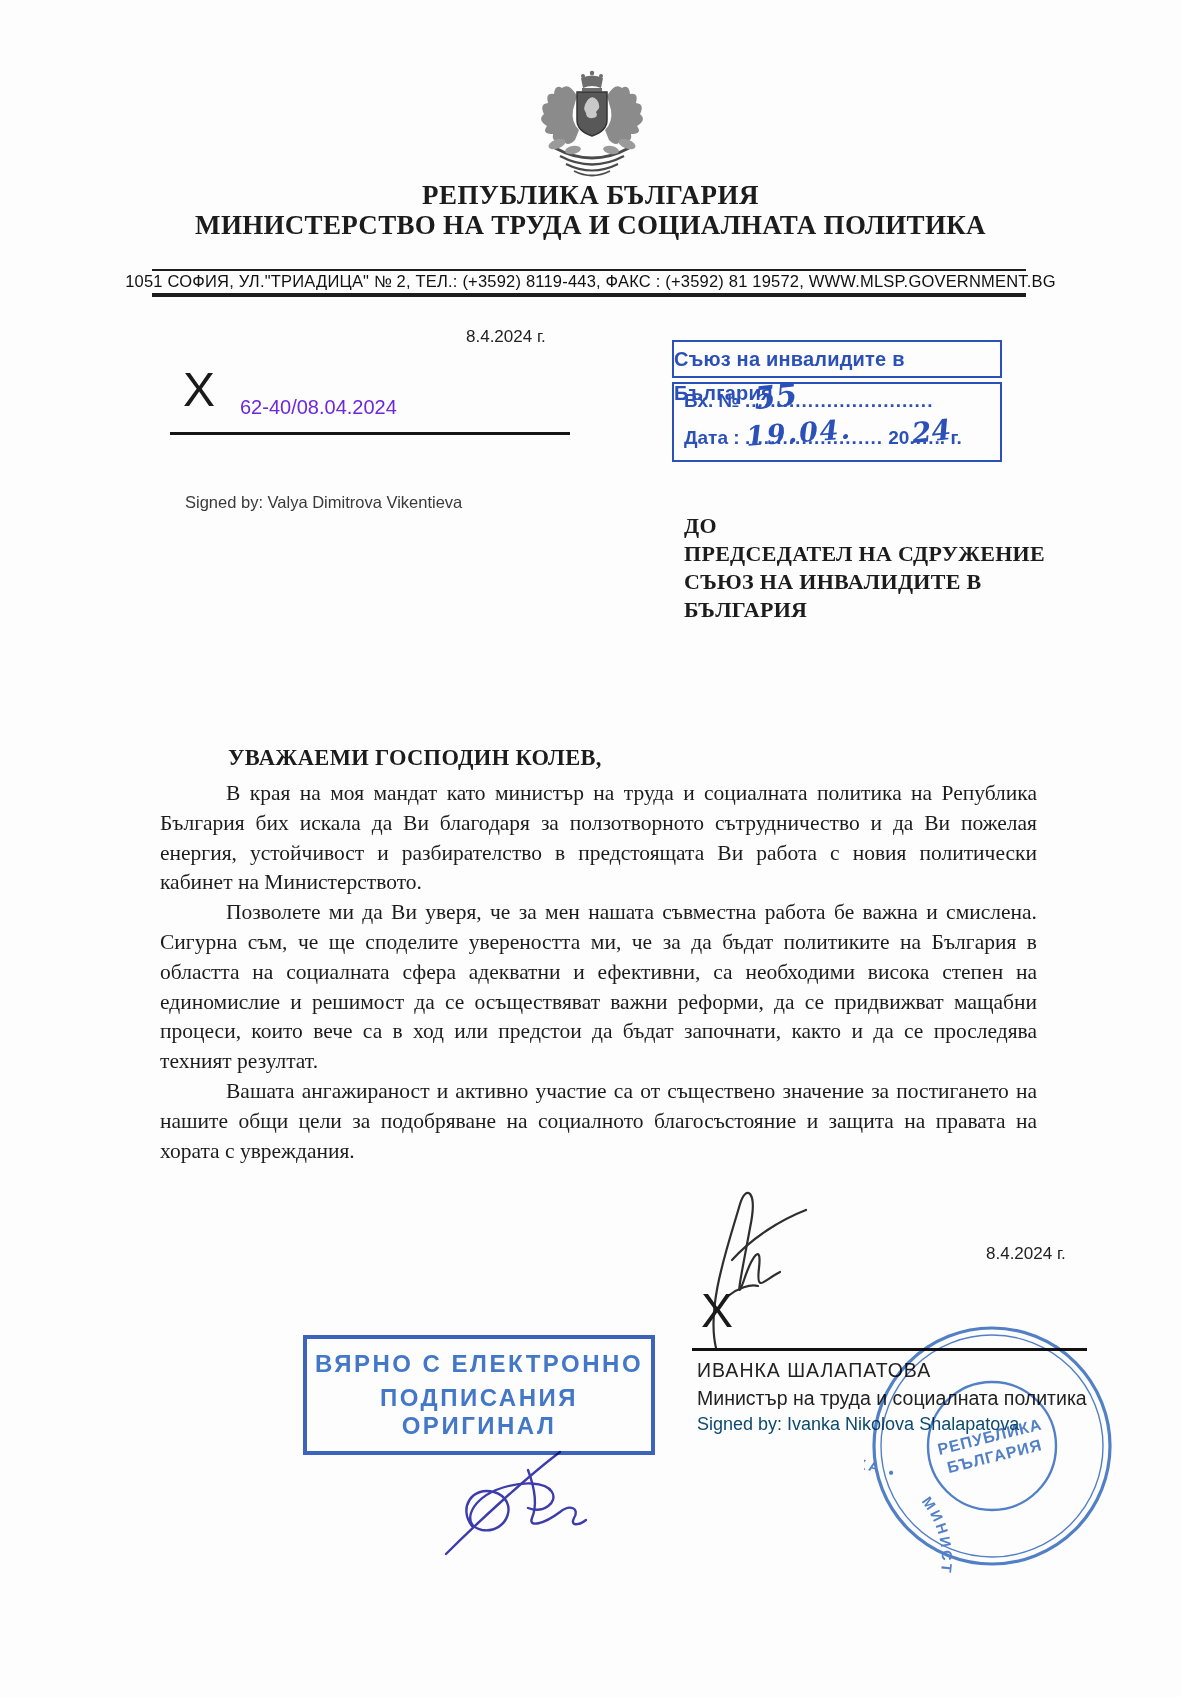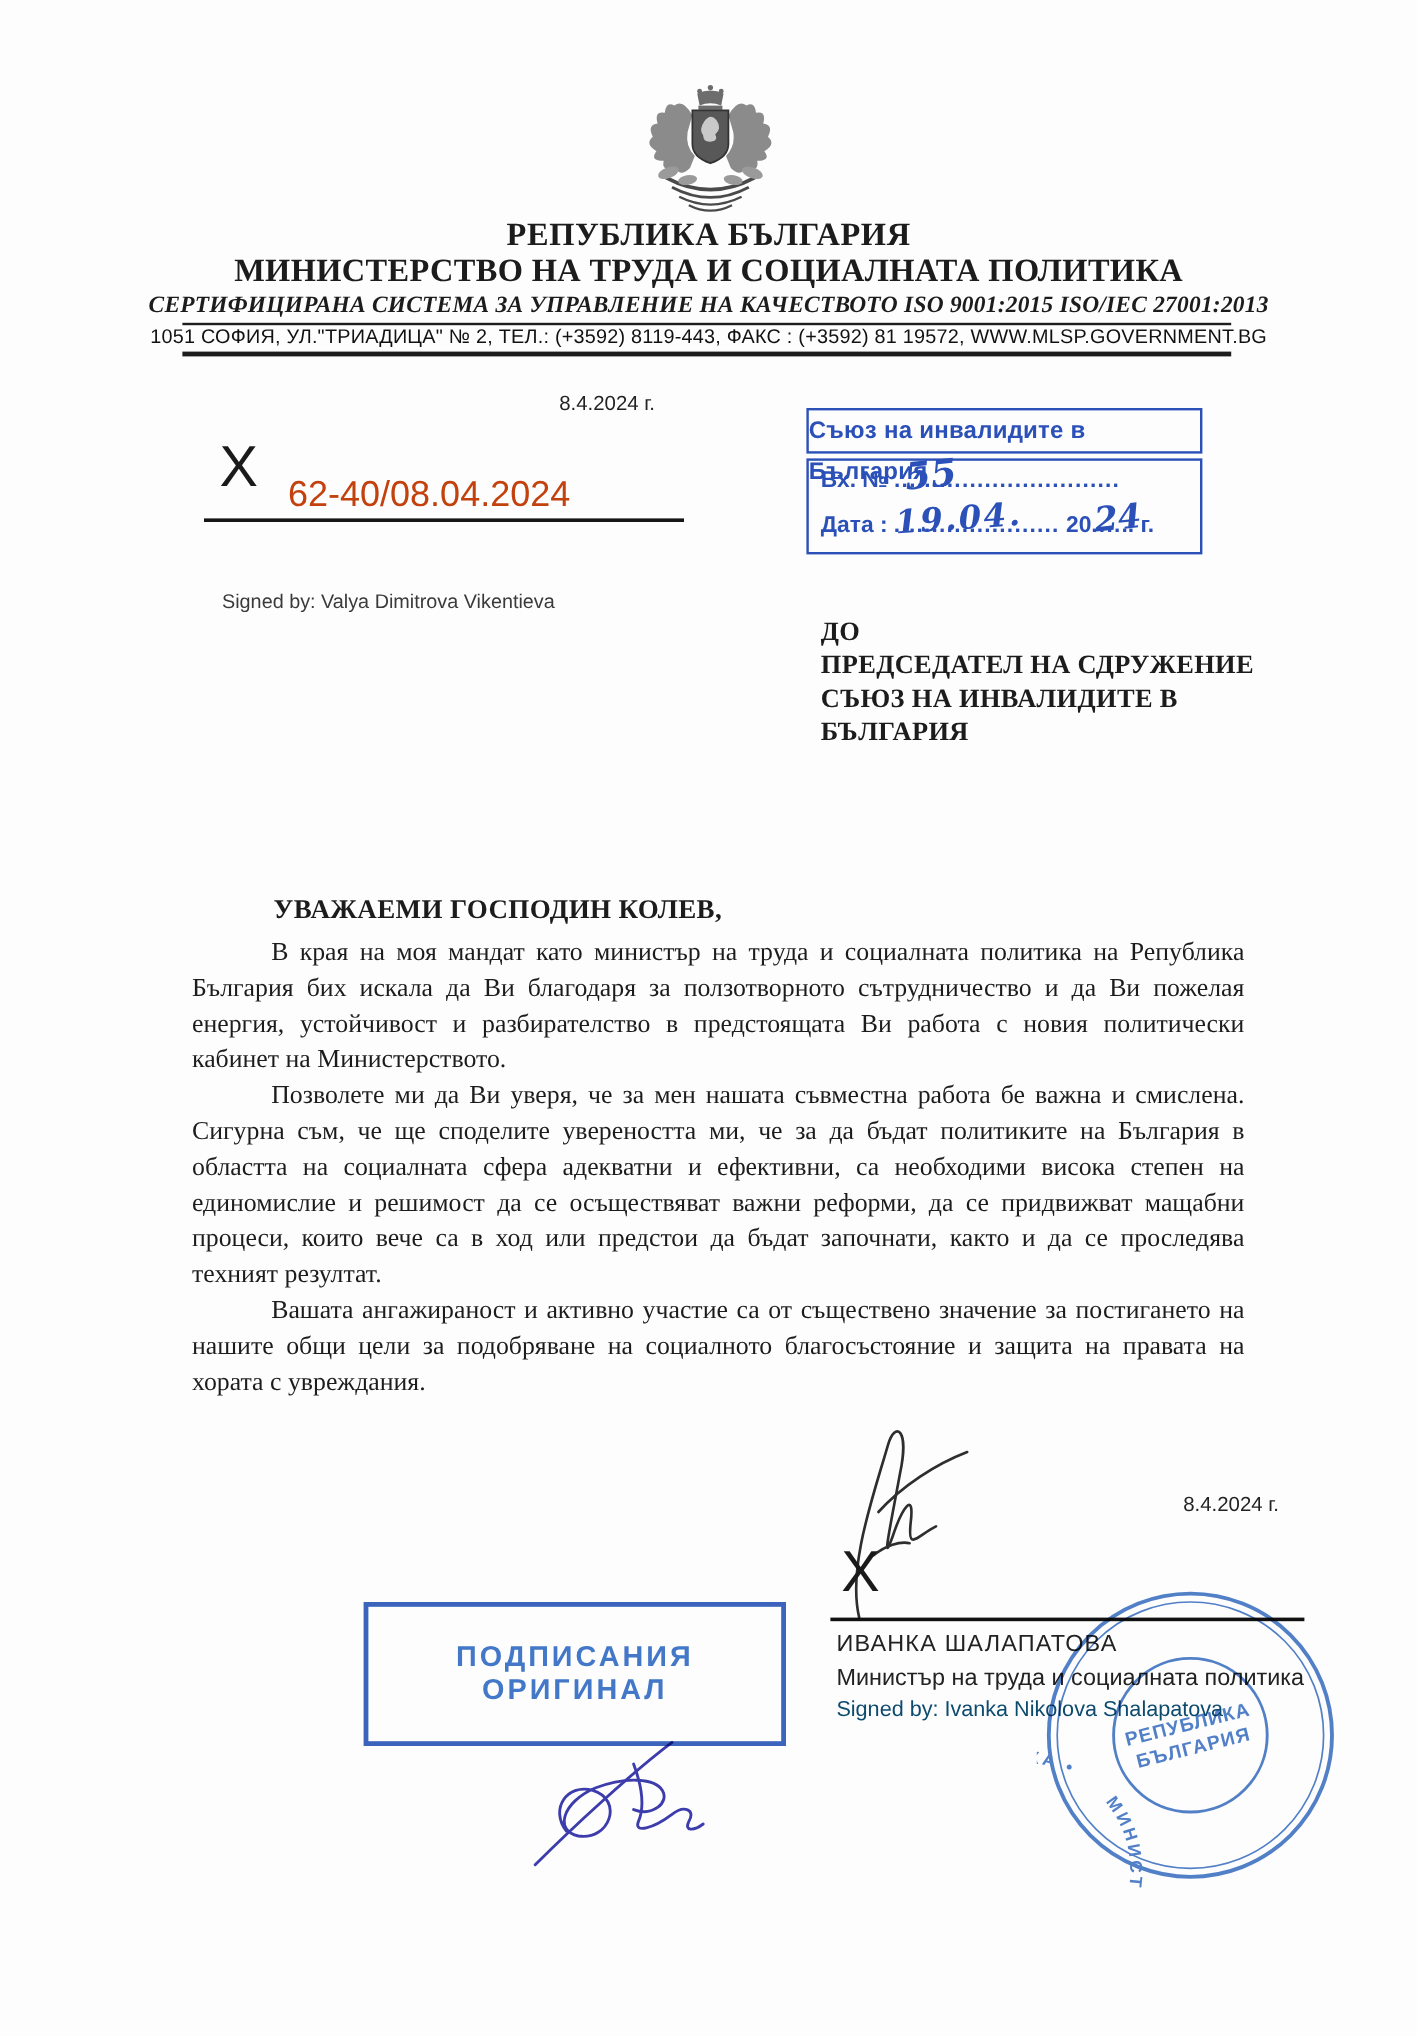--- a/index.html
+++ b/index.html
@@ -18,21 +18,21 @@
   .hdr-ministry{top:210px;font-size:27px;font-weight:bold;letter-spacing:.3px;}
   .hdr-cert{top:244px;font-size:19.5px;font-style:italic;font-weight:600;letter-spacing:.2px;}
   .rule{background:#1d1d1d;left:152px;width:874px;}
   .rule-thin{top:269px;height:2px;}
   .rule-thick{top:293px;height:3.5px;}
   .hdr-addr{top:272px;font-size:16.5px;letter-spacing:.2px;color:#111;}
 
   
   .date-top{left:466px;top:327px;font-size:17px;color:#222;}
   .ref-x{left:183px;top:362px;font-size:48px;font-weight:500;color:#1a1a1a;}
-  .ref-no{left:240px;top:396px;font-size:30px;color:#c2410c;}
+  .ref-no{left:240px;top:396px;font-size:20px;color:#6d28d9;}
   .ref-underline{left:170px;top:432px;width:400px;height:3px;background:#161616;}
   .signedby-top{left:185px;top:493px;font-size:16.5px;color:#3a3a3a;}
 
   
   .estamp{left:672px;top:340px;width:330px;color:#2b50b8;
           font-family:"Liberation Sans","DejaVu Sans",sans-serif;}
   .estamp .box{border:2.5px solid #2b50b8;}
   .estamp .org{height:34px;line-height:34px;text-align:left;font-size:20px;font-weight:600;letter-spacing:.2px;}
   .estamp .lower{margin-top:4px;height:80px;padding:6px 10px 0 10px;box-sizing:border-box;}
   .estamp .row{position:relative;height:37px;font-size:19px;font-weight:600;white-space:nowrap;}
@@ -108,21 +108,20 @@
         <ellipse cx="30" cy="74" rx="9" ry="4.5" transform="rotate(-20 30 74)"></ellipse>
         <ellipse cx="100" cy="74" rx="9" ry="4.5" transform="rotate(20 100 74)"></ellipse>
         <ellipse cx="46" cy="80" rx="8" ry="4" transform="rotate(-10 46 80)"></ellipse>
         <ellipse cx="84" cy="80" rx="8" ry="4" transform="rotate(10 84 80)"></ellipse>
       </g>
     </g>
   </svg>
 
   <div class="abs center serif hdr-republic">РЕПУБЛИКА БЪЛГАРИЯ</div>
   <div class="abs center serif hdr-ministry">МИНИСТЕРСТВО НА ТРУДА И СОЦИАЛНАТА ПОЛИТИКА</div>
-  <div class="abs center serif hdr-cert">СЕРТИФИЦИРАНА СИСТЕМА ЗА УПРАВЛЕНИЕ НА КАЧЕСТВОТО  ISO 9001:2015   ISO/IEC 27001:2013</div>
   <div class="abs rule rule-thin"></div>
   <div class="abs center sans hdr-addr">1051 СОФИЯ, УЛ."ТРИАДИЦА" № 2, ТЕЛ.: (+3592) 8119-443, ФАКС : (+3592) 81 19572, WWW.MLSP.GOVERNMENT.BG</div>
   <div class="abs rule rule-thick"></div>
 
   <div class="abs sans date-top">8.4.2024 г.</div>
   <div class="abs sans ref-x">X</div>
   <div class="abs sans ref-no">62-40/08.04.2024</div>
   <div class="abs ref-underline"></div>
   <div class="abs sans signedby-top">Signed by: Valya Dimitrova Vikentieva</div>
 
@@ -168,20 +167,21 @@
     </g>
   </svg>
 
   <div class="abs sans sig-x">X</div>
   <div class="abs sig-line"></div>
   <div class="abs sans sig-name">ИВАНКА ШАЛАПАТОВА</div>
   <div class="abs sans sig-title">Министър на труда и социалната политика</div>
   <div class="abs sans sig-signedby">Signed by: Ivanka Nikolova Shalapatova</div>
 
   <div class="abs cstamp">
+    <div>ВЯРНО С ЕЛЕКТРОННО</div>
     <div>ПОДПИСАНИЯ ОРИГИНАЛ</div>
   </div>
 
   <svg class="abs scribble-blue" width="170" height="130" viewBox="0 0 170 130">
     <g fill="none" stroke="#3c3cae" stroke-width="2.4" stroke-linecap="round">
       <path d="M18 112 C50 80 100 34 132 10"></path>
       <path d="M44 84 C30 66 44 44 66 50 C92 58 80 92 54 88 C34 84 40 60 68 48 C94 38 118 40 124 50 C130 60 116 72 100 66"></path>
       <path d="M100 28 C106 44 110 62 104 76 C100 86 116 82 132 70 C142 62 152 66 146 76 C142 84 150 84 158 78"></path>
     </g>
   </svg>

